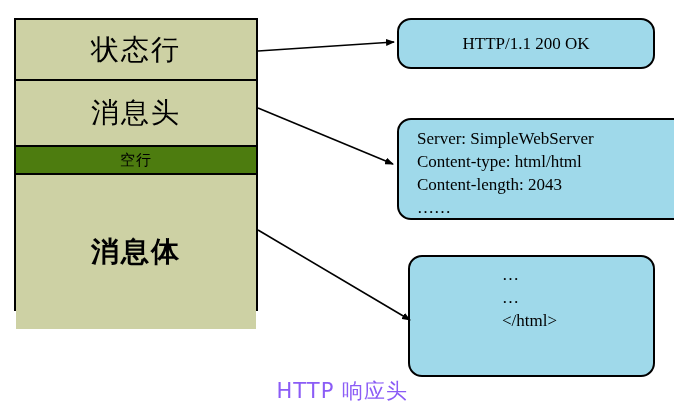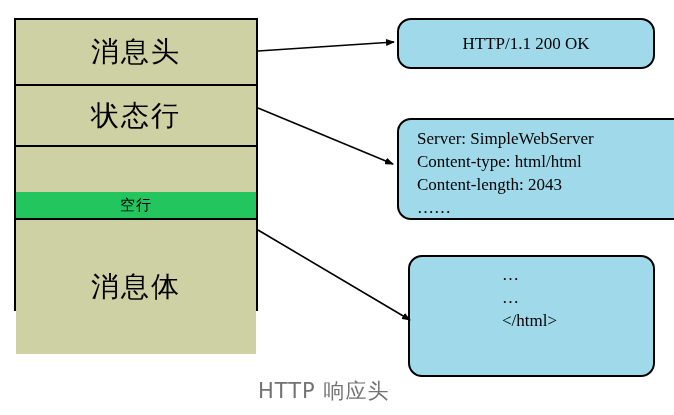--- a/index.html
+++ b/index.html
@@ -34,22 +34,22 @@
     box-sizing: border-box;
     width: 100%;
     display: flex;
     align-items: center;
     justify-content: center;
     background: #cdd1a4;
     color: #000000;
   }
   .struct-row.r-status  { height: 61px;  border-bottom: 2px solid #000000; }
   .struct-row.r-headers { height: 66px;  border-bottom: 2px solid #000000; }
-  .struct-row.r-blank   { height: 28px;  border-bottom: 2px solid #000000; background: #22c55e; margin-top: 45px; }
-  .struct-row.r-body    { height: 134px; }
+  .struct-row.r-blank   { height: 28px;  border-bottom: 2px solid #000000; background: #4d7c0f; }
+  .struct-row.r-body    { height: 154px; font-weight: bold; }
 
   .struct-label-lg {
     font-family: "DejaVu Sans", sans-serif;
     font-size: 28px;
     letter-spacing: 2px;
     line-height: 1;
   }
   .struct-label-sm {
     font-family: "DejaVu Sans", sans-serif;
     font-size: 15px;
@@ -121,39 +121,39 @@
     height: 415px;
     pointer-events: none;
   }
 
   
   .caption {
     position: absolute;
     left: 258px;
     top: 377px;
     width: 150px;
-    text-align: left;
+    text-align: right;
     font-family: "DejaVu Sans", sans-serif;
     font-size: 21px;
-    color: #737373;
+    color: #8b5cf6;
     letter-spacing: 1px;
     white-space: nowrap;
   }
 </style>
 </head>
 <body>
 
 <div id="canvas">
 
   <div class="struct-table">
+    <div class="struct-row r-status">
+      <span class="struct-label-lg">状态行</span>
+    </div>
     <div class="struct-row r-headers">
       <span class="struct-label-lg">消息头</span>
-    </div>
-    <div class="struct-row r-status">
-      <span class="struct-label-lg">状态行</span>
     </div>
     <div class="struct-row r-blank">
       <span class="struct-label-sm">空行</span>
     </div>
     <div class="struct-row r-body">
       <span class="struct-label-lg">消息体</span>
     </div>
   </div>
 
   <div class="callout callout-status">

